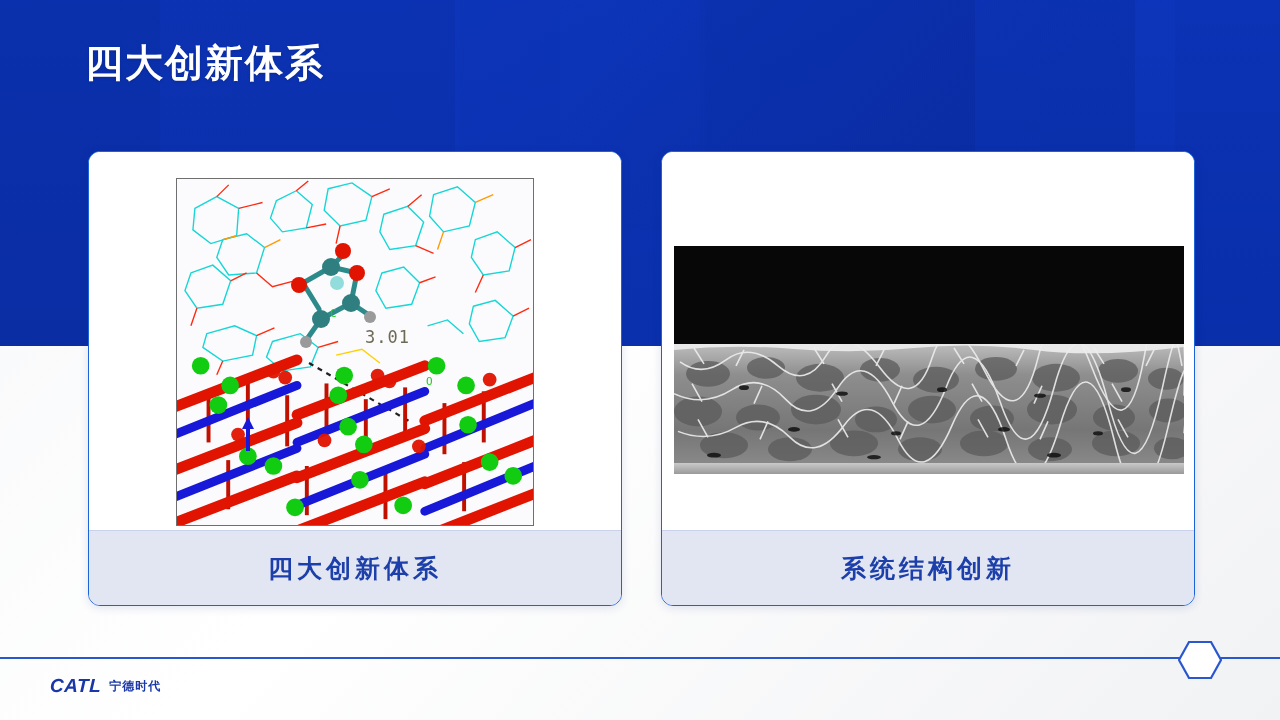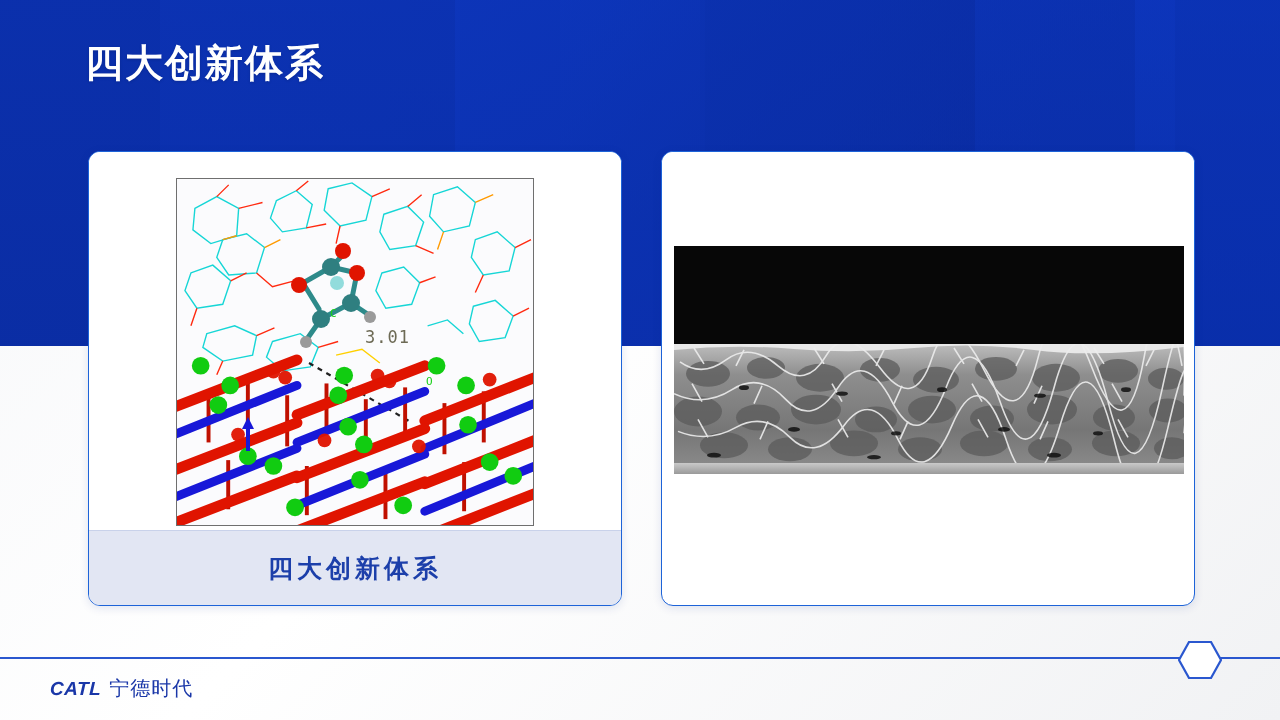--- a/index.html
+++ b/index.html
@@ -135,21 +135,21 @@
   .logo{
     position:absolute; left:50px; top:675px;
     display:flex; align-items:center; gap:8px;
   }
   .logo-catl{
     font-size:19px; font-weight:bold; color:#1a37a8;
     letter-spacing:.5px; font-style:italic;
     transform:skewX(-2deg);
   }
   .logo-cn{
-    font-size:20px; font-weight:normal; color:#1a37a8; letter-spacing:1px;
+    font-size:12px; font-weight:bold; color:#1a37a8; letter-spacing:1px;
   }
 </style>
 </head>
 <body>
 
 <div id="slide">
 
   <div class="header-band">
     <div class="deco d1"></div>
     <div class="deco d2"></div>
@@ -381,20 +381,23 @@
             <ellipse cx="424" cy="90" rx="5" ry="2.2"></ellipse>
               <ellipse cx="40" cy="112" rx="7" ry="2.4"></ellipse>
             <ellipse cx="200" cy="114" rx="7" ry="2.2"></ellipse>
               <ellipse cx="380" cy="112" rx="7" ry="2.4"></ellipse>
           </g>
         </svg>
         <div class="sem-base"></div>
       </div>
     </div>
 
+    <div class="card-caption">
+      <span>系统结构创新</span>
+    </div>
   </div>
 
   <div class="footer-line"></div>
   <svg class="footer-hex" viewBox="0 0 44 38">
     <polygon points="11,1 33,1 43,19 33,37 11,37 1,19" fill="#ffffff" stroke="#2a57cf" stroke-width="2.2"></polygon>
   </svg>
 
   <div class="logo">
     <span class="logo-catl">CATL</span>
     <span class="logo-cn">宁德时代</span>

